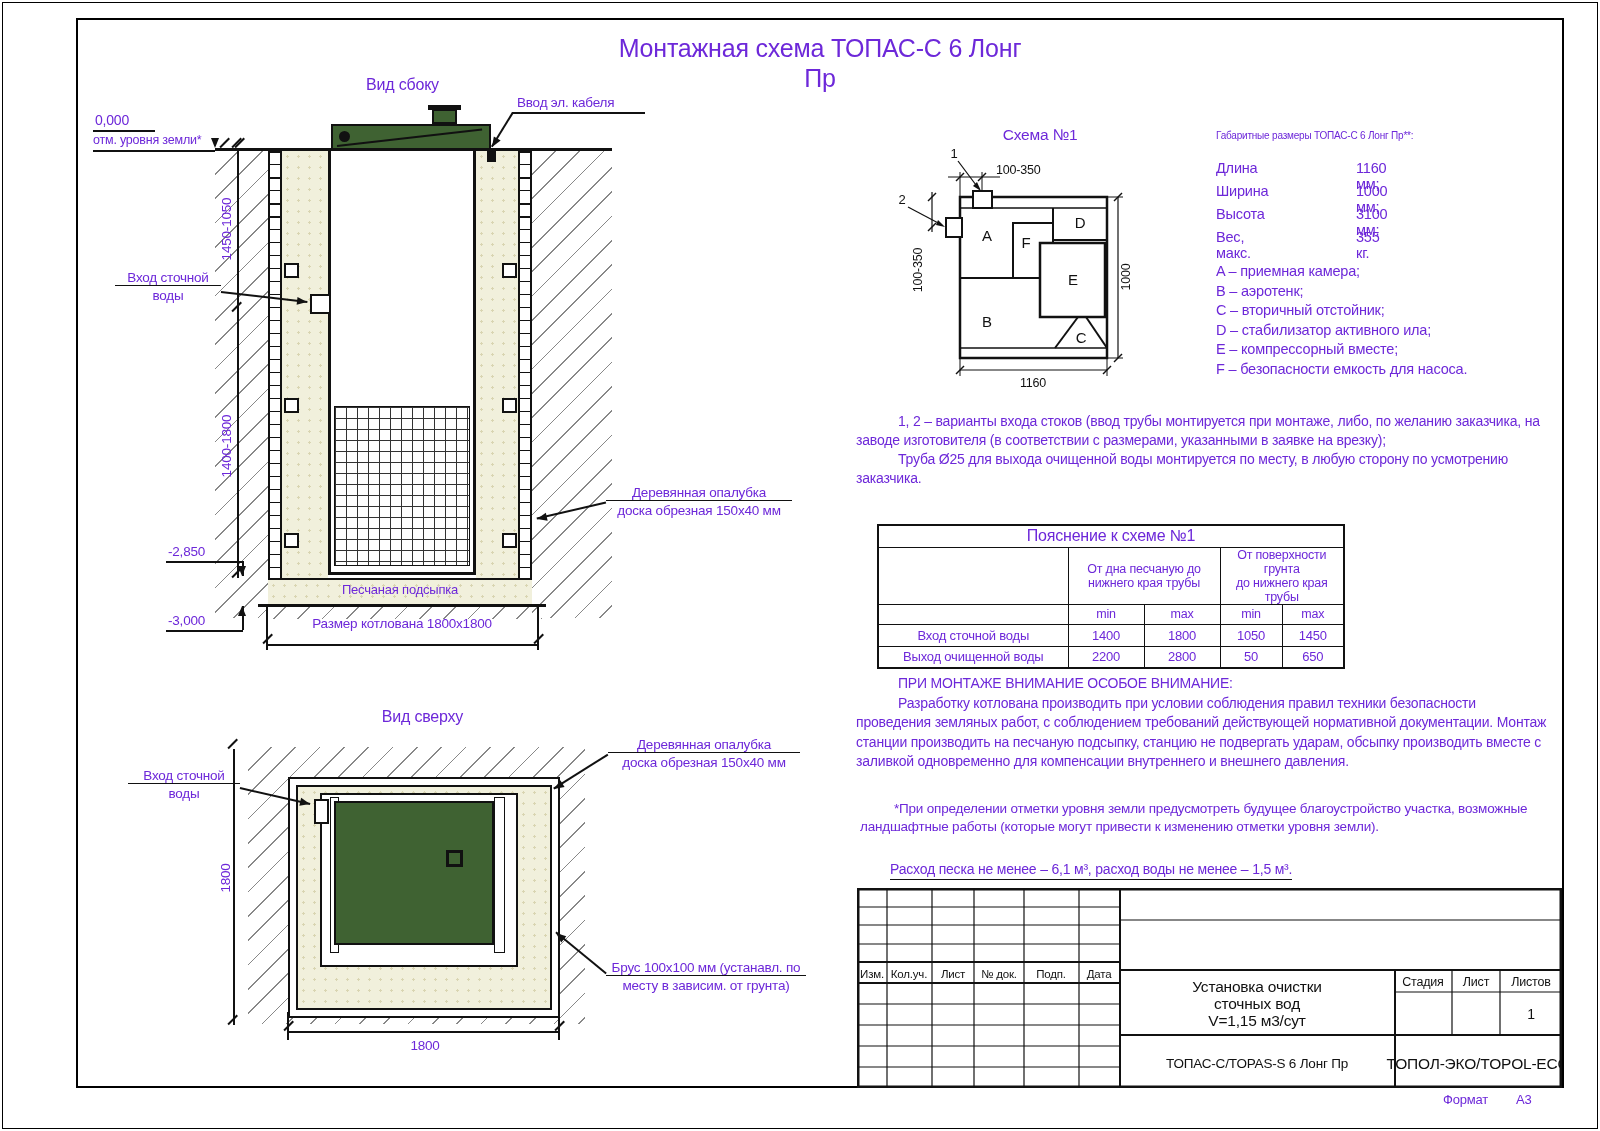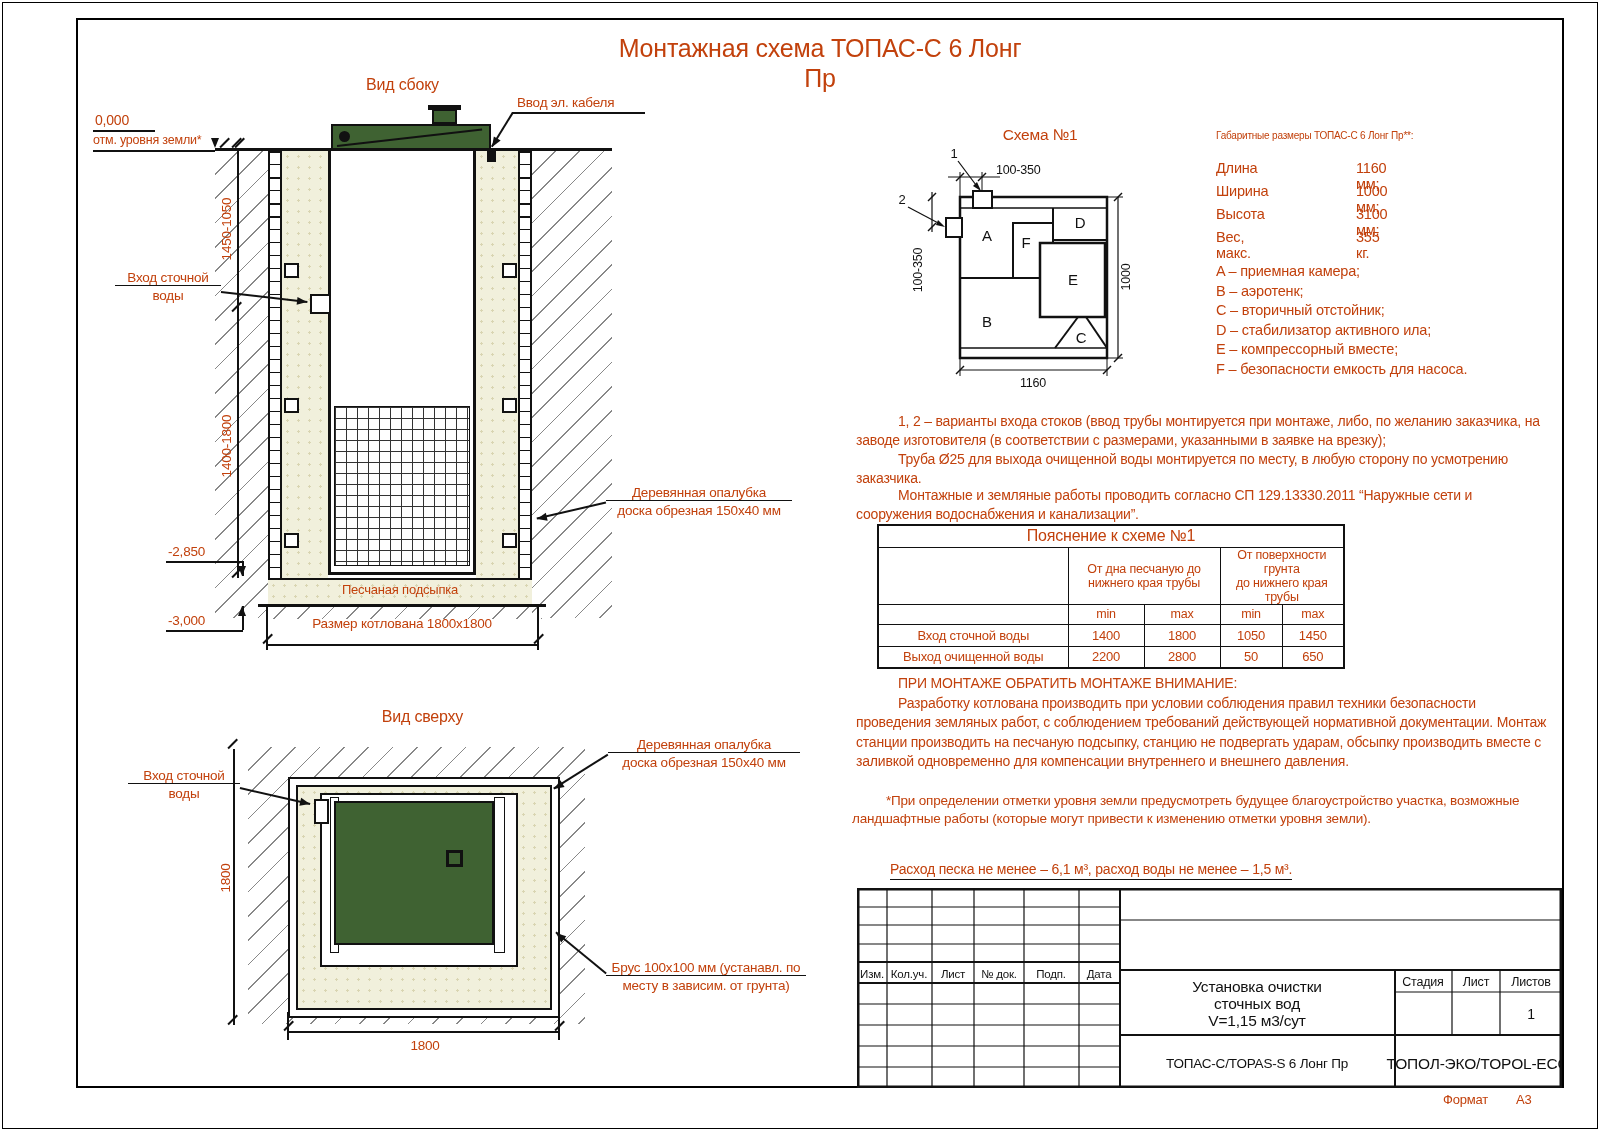--- a/index.html
+++ b/index.html
@@ -1,36 +1,36 @@
 <!DOCTYPE html>
 <html style="--green: #3f6232; --sand: #f1f0dc;"><head>
 <meta charset="utf-8">
 <style>
   html,body{margin:0;padding:0;background:#fff;}
   .page{position:relative;width:1600px;height:1131px;background:#fff;overflow:hidden;
-        font-family:"Liberation Sans","DejaVu Sans",sans-serif;color:#c2410c;letter-spacing:-0.2px;}
+        font-family:"Liberation Sans","DejaVu Sans",sans-serif;color:#6d28d9;letter-spacing:-0.2px;}
   .outer{position:absolute;inset:2px;border:1.5px solid #000;}
   .frame{position:absolute;left:76px;top:18px;width:1488px;height:1070px;border:2.5px solid #000;box-sizing:border-box;}
   .abs{position:absolute;}
   .ln{position:absolute;background:#111;}
   .lead{position:absolute;height:1.5px;background:#111;transform-origin:0 50%;}
   .tick{position:absolute;width:13px;height:1.5px;background:#111;transform:rotate(-45deg);}
   .ah{position:absolute;width:0;height:0;border:4px solid transparent;border-left:10px solid #111;transform-origin:10px 4px;}
   .txt{position:absolute;white-space:nowrap;}
   .ctr{text-align:center;}
   .vlab{position:absolute;white-space:nowrap;transform:translate(-50%,-50%) rotate(-90deg);font-size:13.5px;}
   .hatch{background-image:repeating-linear-gradient(135deg,transparent 0 16px,#888 16px 17.2px);}
   .sand{background-color:var(--sand,#f1f0dc);background-image:radial-gradient(#d9d5b2 1.1px,transparent 1.2px);background-size:11px 11px;}
   .plank{background-color:#fff;background-image:repeating-linear-gradient(#111 0 1.5px,transparent 1.5px 13px);border-left:2px solid #111;border-right:2px solid #111;box-sizing:border-box;}
   .crate{background-image:repeating-linear-gradient(#333 0 1px,transparent 1px 11px),repeating-linear-gradient(90deg,#333 0 1px,transparent 1px 11px);border:1.5px solid #111;box-sizing:border-box;}
   .green{background:var(--green,#3f6232);}
   .whitebox{background:#fff;border:2px solid #111;box-sizing:border-box;}
   .para{position:absolute;font-size:14px;line-height:19px;}
   .para p{margin:0;text-indent:42px;}
-  .fn p{margin:0;text-indent:34px;}
+  .fn p{margin:8px;text-indent:34px;}
   table.expl{position:absolute;left:877px;top:524px;border-collapse:collapse;table-layout:fixed;font-size:13px;}
   table.expl td{border:1.5px solid #111;text-align:center;vertical-align:middle;padding:0;}
   table.expl{border:2.5px solid #111;}
   .u15{border-bottom:1.5px solid #111;}
   svg text{font-family:"Liberation Sans","DejaVu Sans",sans-serif;fill:#111;}
 </style>
 </head>
 <body>
 
 <div class="page">
@@ -236,23 +236,20 @@
     <div>C – вторичный отстойник;</div>
     <div>D – стабилизатор активного ила;</div>
     <div>E – компрессорный вместе;</div>
     <div>F – безопасности емкость для насоса.</div>
   </div>
 
   <div class="para" style="left:856px;top:412px;width:692px;">
     <p>1, 2 – варианты входа стоков (ввод трубы монтируется при монтаже, либо, по желанию заказчика, на заводе изготовителя (в соответствии с размерами, указанными в заявке на врезку);</p>
     <p>Труба Ø25 для выхода очищенной воды монтируется по месту, в любую сторону по усмотрению заказчика.</p>
   </div>
-  <div class="para" style="left:856px;top:486px;width:692px;">
-    <p>Монтажные и земляные работы проводить согласно СП 129.13330.2011 “Наружные сети и сооружения водоснабжения и канализации”.</p>
-  </div>
 
   <table class="expl">
     <colgroup>
         <col style="width:190px">
         <col style="width:76px">
         <col style="width:76px">
         <col style="width:62px">
         <col style="width:62px">
       </colgroup>
     <tbody>
@@ -288,21 +285,21 @@
       <td>Выход очищенной воды</td>
       <td>2200</td>
       <td>2800</td>
       <td>50</td>
       <td>650</td>
     </tr>
   </tbody>
     </table>
 
   <div class="para" style="left:856px;top:674px;width:692px;line-height:19.5px;">
-    <p>ПРИ МОНТАЖЕ ОБРАТИТЬ МОНТАЖЕ ВНИМАНИЕ:</p>
+    <p>ПРИ МОНТАЖЕ ВНИМАНИЕ ОСОБОЕ ВНИМАНИЕ:</p>
     <p>Разработку котлована производить при условии соблюдения правил техники безопасности проведения земляных работ, с соблюдением требований действующей нормативной документации. Монтаж станции производить на песчаную подсыпку, станцию не подвергать ударам, обсыпку производить вместе с заливкой одновременно для компенсации внутреннего и внешнего давления.</p>
   </div>
   <div class="para fn" style="left:852px;top:792px;width:696px;font-size:13.5px;line-height:18px;">
     <p>*При определении отметки уровня земли предусмотреть будущее благоустройство участка, возможные ландшафтные работы (которые могут привести к изменению отметки уровня земли).</p>
   </div>
   <div class="abs" style="left:890px;top:860px;">
     <span style="display:inline-block;border-bottom:1.5px solid #111;padding-bottom:2px;font-size:14px;">Расход песка не менее – 6,1 м³, расход воды не менее – 1,5 м³.</span>
   </div>
 
   <svg class="abs" style="left:857px;top:888px;" width="705" height="200" viewBox="0 0 705 200">

